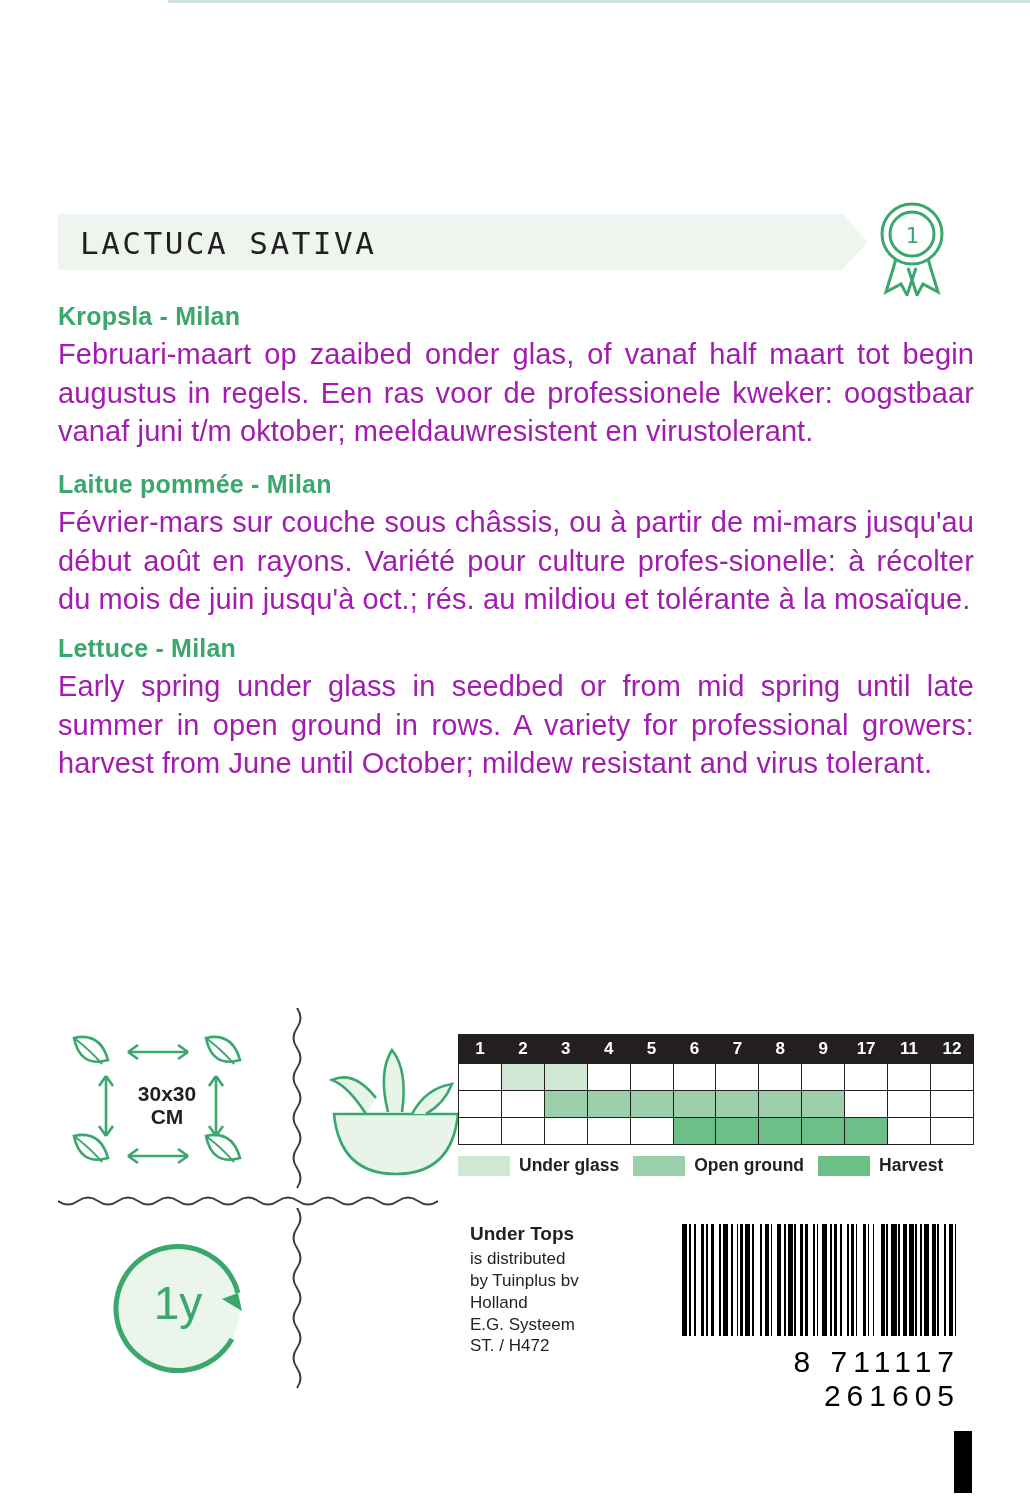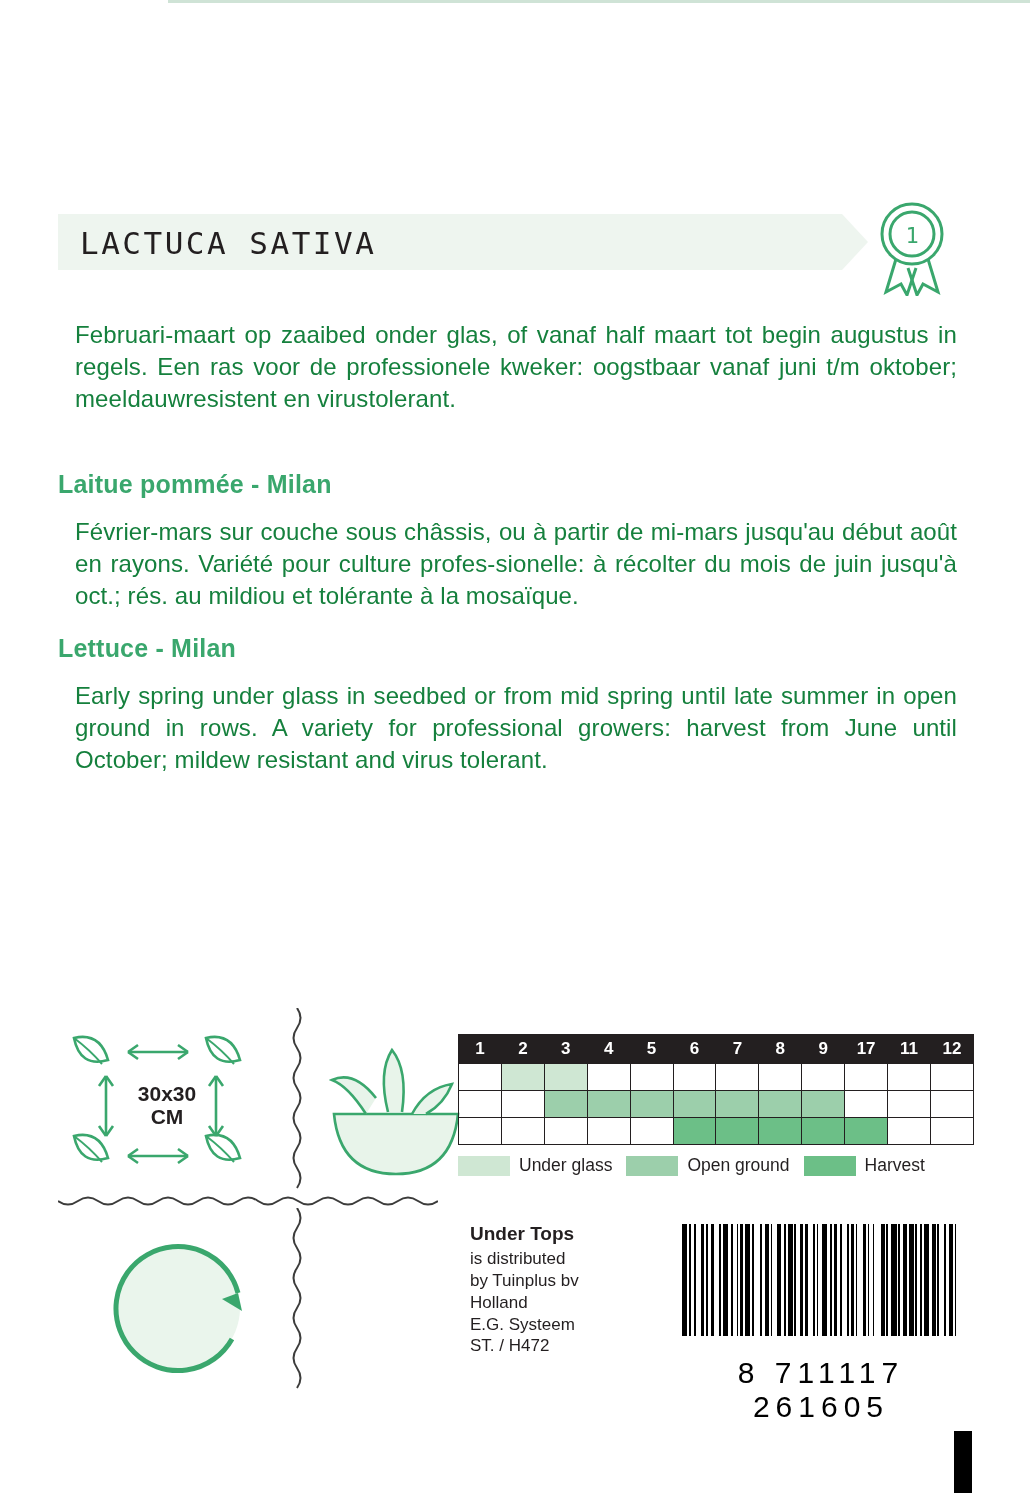--- a/index.html
+++ b/index.html
@@ -75,24 +75,24 @@
     width: 916px;
   }
   .lang-title {
     color: #3aa76d;
     font-size: 25px;
     font-weight: bold;
     margin: 0 0 4px 0;
     letter-spacing: 0.2px;
   }
   .lang-body {
-    font-size: 24px;
+    font-size: 29px;
     line-height: 1.33;
-    color: #15803d;
-    margin: 17px;
+    color: #a21caf;
+    margin: 0;
     text-align: justify;
     text-align-last: left;
     letter-spacing: 0.1px;
   }
 
   #block-nl { top: 302px; }
   #block-fr { top: 470px; }
   #block-en { top: 634px; }
   #block-de { top: 800px; }
 
@@ -189,20 +189,21 @@
     width: 516px;
     display: flex;
     align-items: center;
     font-size: 17.5px;
     color: #231f20;
   }
   .legend-item {
     display: flex;
     align-items: center;
     margin-right: 14px;
+    font-weight: bold;
   }
   .legend-swatch {
     width: 52px;
     height: 20px;
     margin-right: 9px;
   }
 
   
   .brand {
     position: absolute;
@@ -230,26 +231,26 @@
     height: 112px;
     display: flex;
     align-items: flex-end;
   }
   .bars i {
     display: block;
     background: #000;
     height: 100%;
   }
   .barcode-digits {
-    margin-top: 20px;
+    margin-top: 9px;
     font-family: "Liberation Sans", sans-serif;
     font-size: 30px;
     letter-spacing: 6px;
     color: #000;
-    text-align: center;
+    text-align: right;
   }
 
   .corner-mark {
     position: absolute;
     right: 58px;
     bottom: 10px;
     width: 18px;
     height: 62px;
     background: #000;
   }
@@ -271,20 +272,21 @@
         <circle cx="46" cy="38" r="30"></circle>
         <circle cx="46" cy="38" r="22"></circle>
         <path d="M30 63 L20 96 L35 88 L41 99 L50 72"></path>
         <path d="M62 63 L72 96 L57 88 L51 99 L42 72"></path>
       </g>
       <text x="46" y="47" text-anchor="middle" font-family="DejaVu Sans Mono, monospace" font-size="22" fill="#3aa76d">1</text>
     </svg>
   </div>
 
   <div class="lang-block" id="block-nl">
+    <h2 class="lang-title">Kropsla - Milan</h2>
     <p class="lang-body">Februari-maart op zaaibed onder glas, of vanaf half maart tot begin augustus in regels. Een ras voor de professionele kweker: oogstbaar vanaf juni t/m oktober; meeldauwresistent en virustolerant.</p>
   </div>
 
   <div class="lang-block" id="block-en">
     <h2 class="lang-title">Lettuce - Milan</h2>
     <p class="lang-body">Early spring under glass in seedbed or from mid spring until late summer in open ground in rows. A variety for professional growers: harvest from June until October; mildew resistant and virus tolerant.</p>
   </div>
 
   <div class="lang-block" id="block-fr">
     <h2 class="lang-title">Laitue pommée - Milan</h2>
@@ -351,20 +353,21 @@
       </svg>
     </div>
 
     <div class="year-icon">
       <svg width="200" height="170" viewBox="0 0 200 170">
         <circle cx="100" cy="85" r="62" fill="#eaf5ec"></circle>
         <path d="M160 70 a62 62 0 1 0 -6 46" fill="none" stroke="#3aa76d" stroke-width="5"></path>
         <path d="M160 70 l-16 6 l20 12 Z" fill="#3aa76d"></path>
       </svg>
     </div>
+    <div class="year-text">1y</div>
   </div>
 
   <div class="calendar">
     <table class="cal">
       <tbody>
           <tr class="head">
         <td>1</td>
         <td>2</td>
         <td>3</td>
         <td>4</td>

